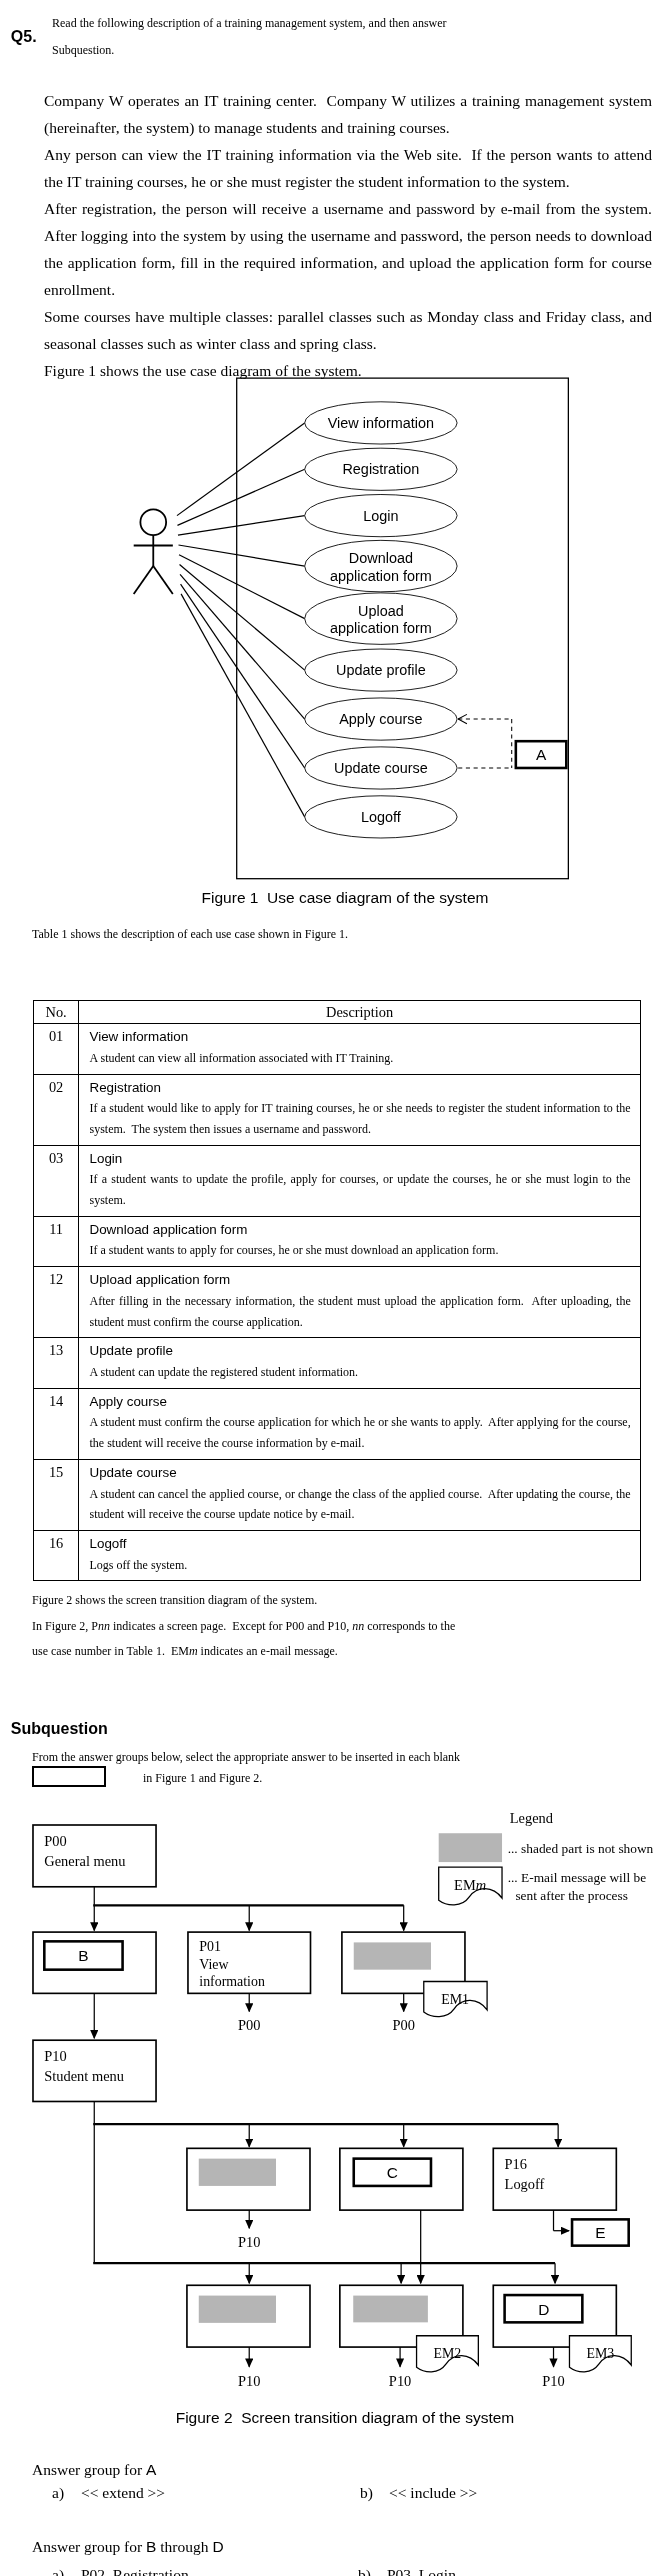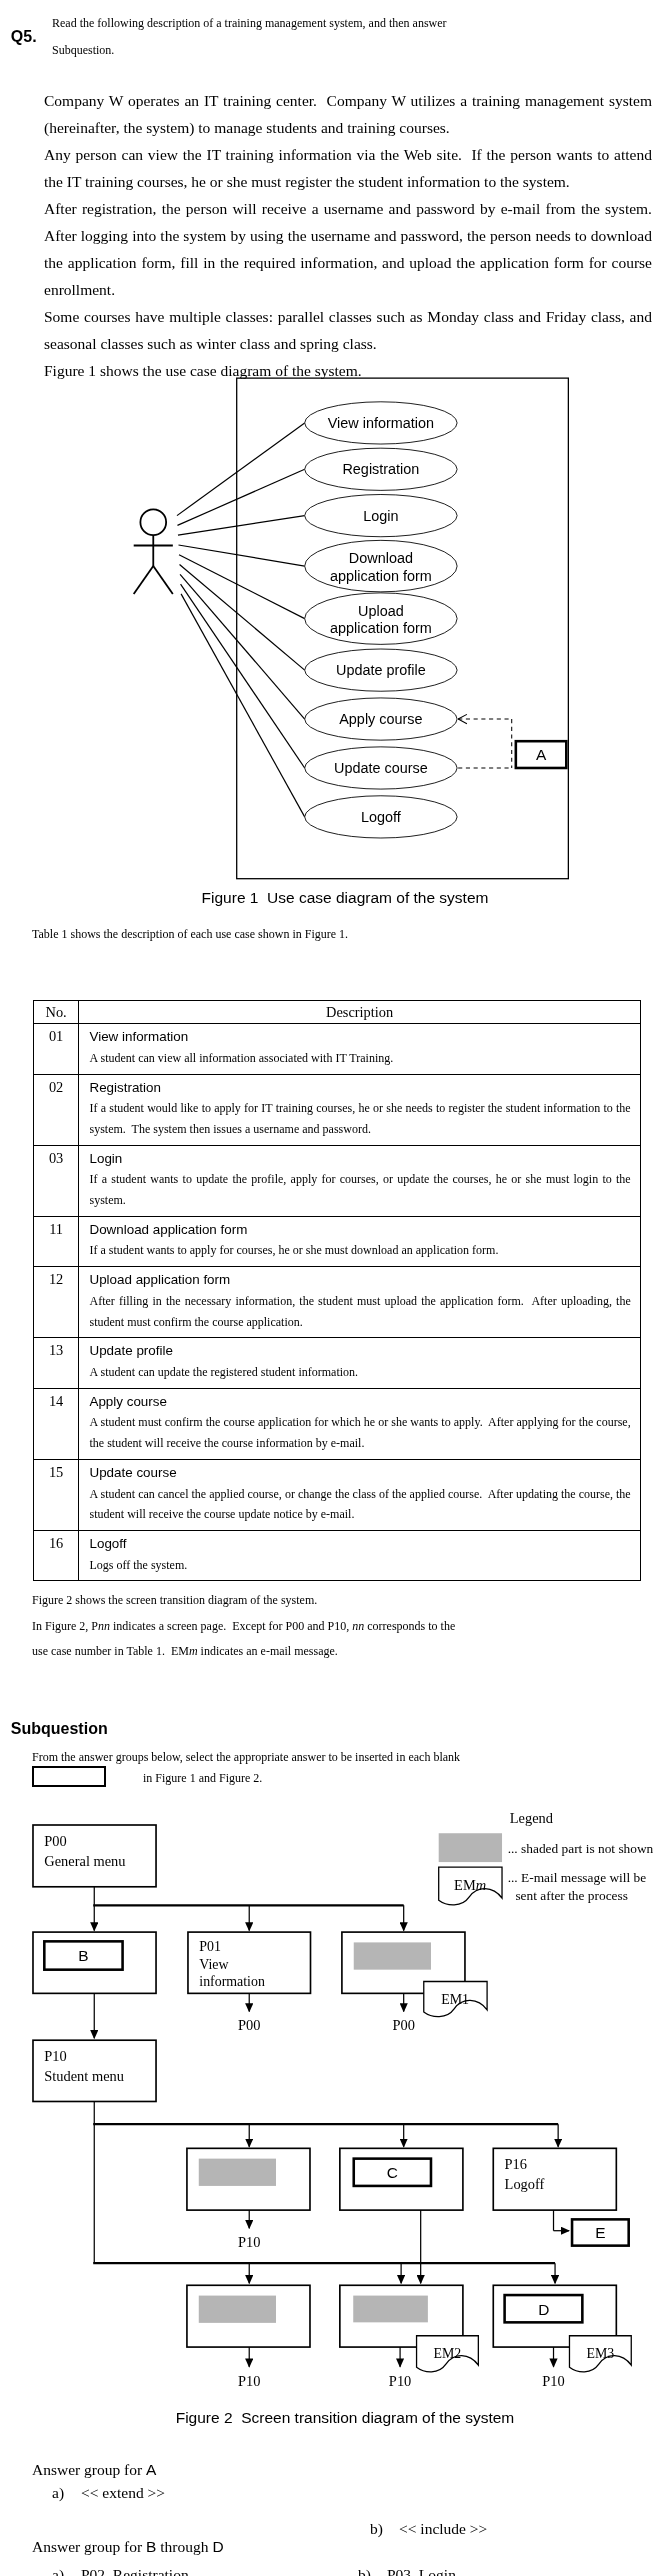--- a/index.html
+++ b/index.html
@@ -296,20 +296,20 @@
     <text x="1055" y="4492" class="sanst" font-size="30" text-anchor="middle">D</text>
     <line x1="1074" y1="4555" x2="1074" y2="4593" stroke="#000" stroke-width="2.4" marker-end="url(#arr)"></line>
     <text x="1074" y="4630" font-size="28" text-anchor="middle">P10</text>
     <path d="M1105,4533 H1225 V4590 C1207,4566 1178,4566 1162,4588 C1148,4608 1121,4606 1105,4594 Z" fill="#fff" stroke="#000" stroke-width="2.5"></path>
     <text x="1165" y="4577" font-size="27" text-anchor="middle">EM3</text>
   </svg>
   <div class="abs caption" style="left:32px;top:2409px;">Figure 2  Screen transition diagram of the system</div>
 
   <div class="abs ag-title" style="left:32px;top:2461px;"><span>Answer group for </span><span class="key">A</span></div>
   <div class="abs opt" style="left:52px;top:2484px;"><span class="letter">a)</span><span>&lt;&lt; extend &gt;&gt;</span></div>
-  <div class="abs opt" style="left:370px;top:2484px;margin-top:36px;"><span class="letter">b)</span><span>&lt;&lt; include &gt;&gt;</span></div>
+  <div class="abs opt" style="left:360px;top:2484px;"><span class="letter">b)</span><span>&lt;&lt; include &gt;&gt;</span></div>
 
   <div class="abs ag-title" style="left:32px;top:2538px;"><span>Answer group for </span><span class="key">B</span><span> through </span><span class="key">D</span></div>
   <div class="abs opt" style="left:52px;top:2566px;"><span class="letter">a)</span><span>P02  Registration</span></div>
   <div class="abs opt" style="left:358px;top:2566px;"><span class="letter">b)</span><span>P03  Login</span></div>
 
 </div>
 
 
 </body></html>

